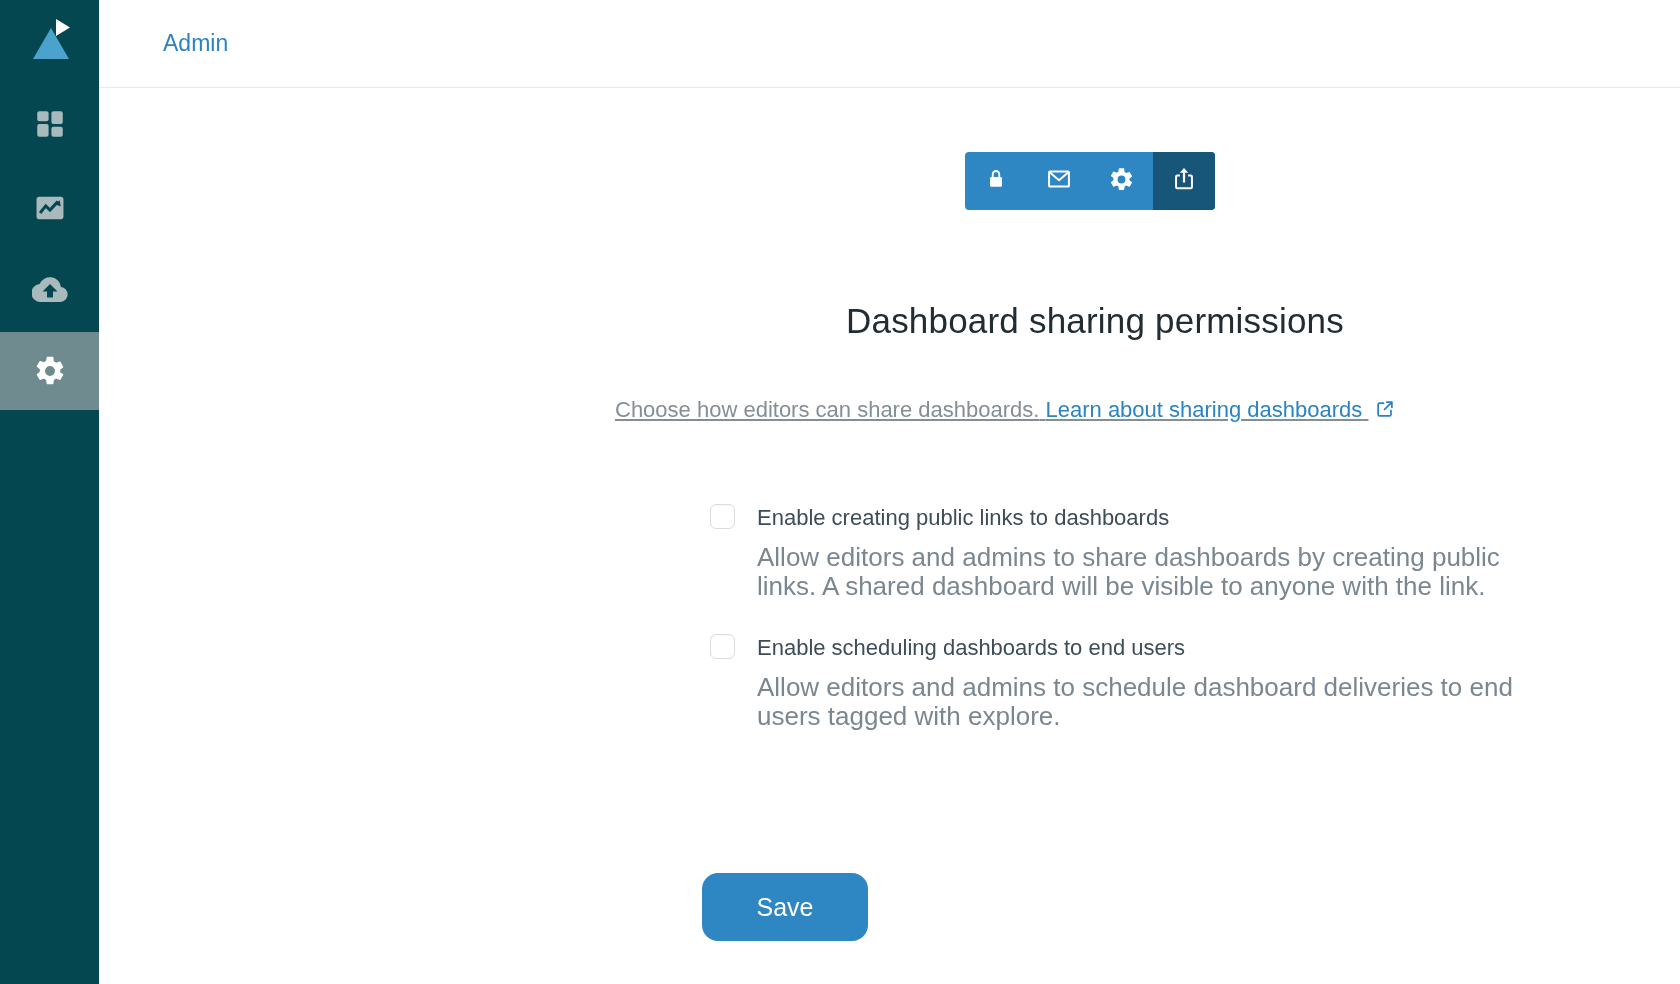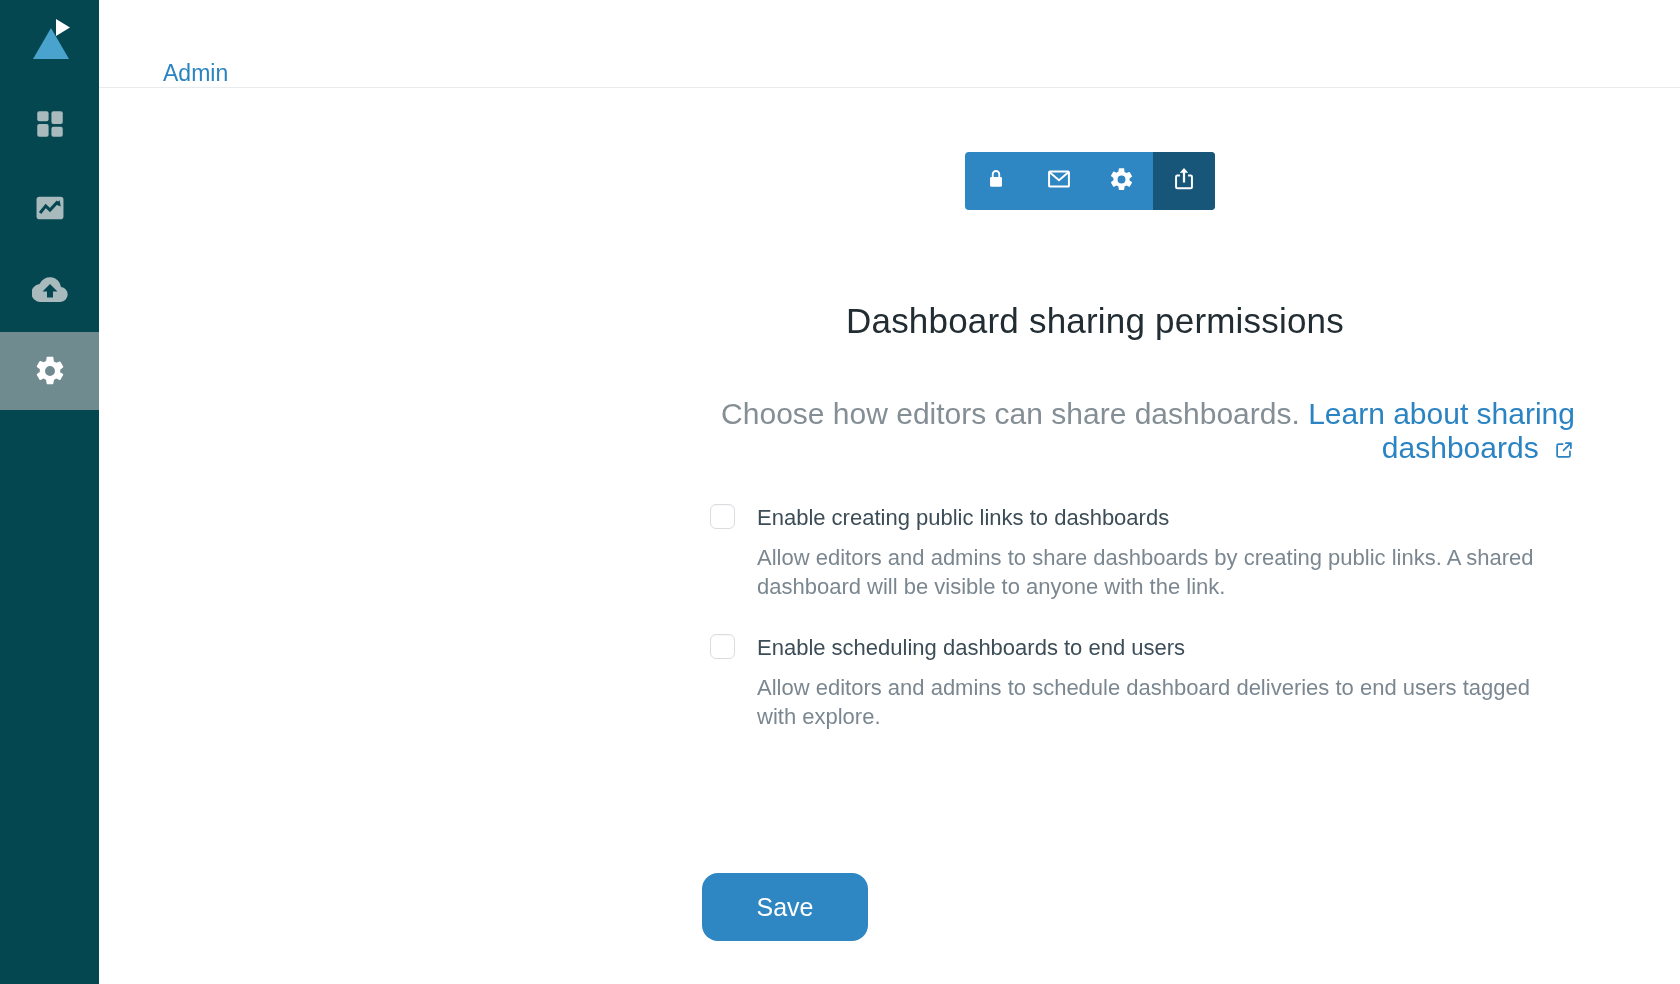--- a/index.html
+++ b/index.html
@@ -22,21 +22,21 @@
   .nav-item svg { display: block; }
   .nav-dashboards { top: 84px; }
   .nav-charts    { top: 168px; }
   .nav-data      { top: 250px; }
   .nav-settings  { top: 332px; height: 78px; background: #6f8b90; }
 
   
   .header {
     position: absolute; left: 99px; top: 0; width: 1581px; height: 88px;
     background: #ffffff; border-bottom: 1px solid #e8eaeb;
-    display: flex; align-items: flex-end;
+    display: flex; align-items: center;
   }
   .breadcrumb-link {
     margin-left: 64px; font-size: 23px; color: #2a83c2; cursor: pointer;
     text-decoration: none;
   }
 
   
   .main {
     position: absolute; left: 99px; top: 89px; width: 1581px; height: 895px;
     background: #ffffff;
@@ -56,21 +56,21 @@
   }
   .toolbar-btn.active { background: #175579; }
 
   .page-title {
     position: absolute; left: 0; top: 212px; width: 880px;
     text-align: center; font-size: 35px; font-weight: 400; color: #222d33;
     letter-spacing: 0.2px;
   }
   .page-subtitle {
     position: absolute; left: -40px; top: 308px; width: 960px;
-    text-align: right; font-size: 30px; color: #848e95;
+    text-align: left; font-size: 22px; color: #848e95; text-decoration: underline;
   }
   .page-subtitle .link {
     color: #2a83c2; cursor: pointer; text-decoration: none;
   }
   .ext-icon { display: inline-block; vertical-align: -3px; margin-left: 6px; }
 
   
   .setting { position: absolute; left: 55px; width: 825px; }
   .setting-1 { top: 415px; }
   .setting-2 { top: 545px; }
@@ -78,21 +78,21 @@
   .checkbox {
     width: 25px; height: 25px; border: 1px solid #d9dde1; border-radius: 6px;
     background: #fff; margin-top: 0; flex: 0 0 auto; cursor: pointer;
     box-shadow: inset 0 1px 1px rgba(0,0,0,0.03);
   }
   .setting-label {
     margin-left: 22px; font-size: 22px; font-weight: 400; color: #3c4d57;
     cursor: pointer; line-height: 27px;
   }
   .setting-desc {
-    margin: 12px 0 0 47px; width: 778px; font-size: 22px; color: #7b8790;
+    margin: 12px 0 0 47px; width: 778px; font-size: 26px; color: #7b8790;
     line-height: 29px;
   }
 
   .save-btn {
     position: absolute; left: 47px; top: 784px; width: 166px; height: 68px;
     background: #2e86c2; color: #ffffff; font-size: 25px;
     font-family: "Liberation Sans", sans-serif;
     border: none; border-radius: 16px; cursor: pointer;
   }
 </style>

